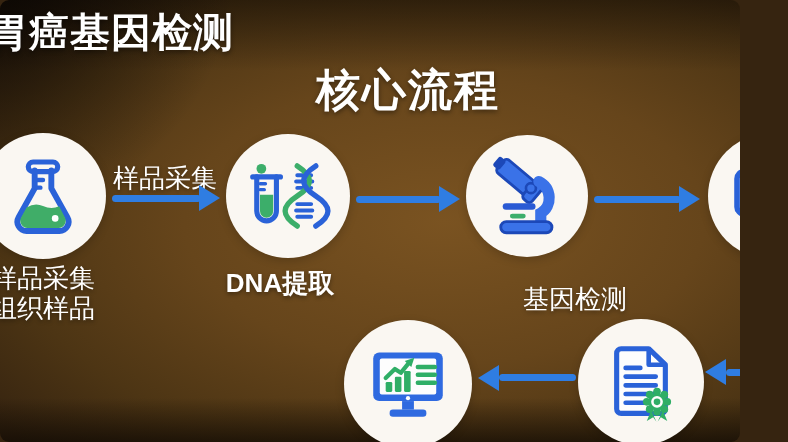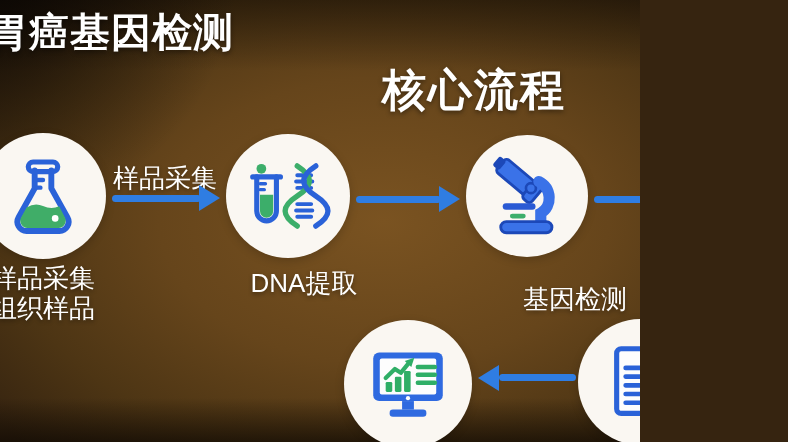--- a/index.html
+++ b/index.html
@@ -4,36 +4,37 @@
 <style>
   * { box-sizing: border-box; margin: 0; padding: 0; }
   html, body { width: 788px; height: 442px; }
   body {
     font-family: "Liberation Sans", "DejaVu Sans", sans-serif;
     background: #362410;
     overflow: hidden;
   }
   .canvas {
     position: relative;
-    width: 640px; height: 442px;
+    width: 740px; height: 442px;
     overflow: hidden;
     background:
       radial-gradient(circle 430px at -3% -8%, rgba(8,5,3,0.92) 0%, rgba(8,5,3,0) 60%),
       linear-gradient(180deg, rgba(12,7,2,0.5) 0%, rgba(12,7,2,0) 16%, rgba(12,7,2,0) 90%, rgba(12,7,2,0.68) 100%),
       radial-gradient(ellipse 78% 72% at 60% 50%, #7a5321 0%, #66451b 45%, #4d3514 76%, #362410 100%);
+    border-radius: 9px;
   }
   .title {
     position: absolute; left: -12px; top: 5px;
     color: #fff; font-size: 40px; font-weight: 800;
     letter-spacing: 1px; white-space: nowrap;
     text-shadow: 0 2px 5px rgba(0,0,0,0.45);
   }
   .subtitle {
     position: absolute; left: 250px; top: 61px; width: 316px;
-    text-align: right;
+    text-align: center;
     color: #fff; font-size: 44px; font-weight: 800;
     letter-spacing: 2px; white-space: nowrap;
     text-shadow: 0 2px 5px rgba(0,0,0,0.45);
   }
   .circle {
     position: absolute;
     background: #faf7f2;
     border-radius: 50%;
     display: flex; align-items: center; justify-content: center;
     box-shadow: 0 3px 10px rgba(0,0,0,0.18);
@@ -44,21 +45,21 @@
   .c4 { left: 708px; top: 133px; width: 126px; height: 126px; }
   .c5 { left: 578px; top: 319px; width: 126px; height: 126px; }
   .c6 { left: 344px; top: 320px; width: 128px; height: 128px; }
   .step-label {
     position: absolute;
     color: #fff; font-size: 26px; line-height: 30px;
     text-align: center; white-space: nowrap;
     text-shadow: 0 2px 4px rgba(0,0,0,0.4);
   }
   .sl1 { left: -57px; top: 263px; width: 200px; }
-  .sl2 { left: 204px; top: 268px; width: 200px; }
+  .sl2 { left: 180px; top: 268px; width: 200px; font-weight: bold; }
   .sl3 { left: 427px; top: 284px; width: 200px; text-align: right; }
   .arrow-label {
     position: absolute;
     color: #fff; font-size: 26px;
     text-align: center; white-space: nowrap;
     text-shadow: 0 2px 4px rgba(0,0,0,0.4);
   }
   .al1 { left: 90px;  top: 161px; width: 150px; }
   .al3 { left: 573px; top: 160px; width: 150px; }
   .side-label {

